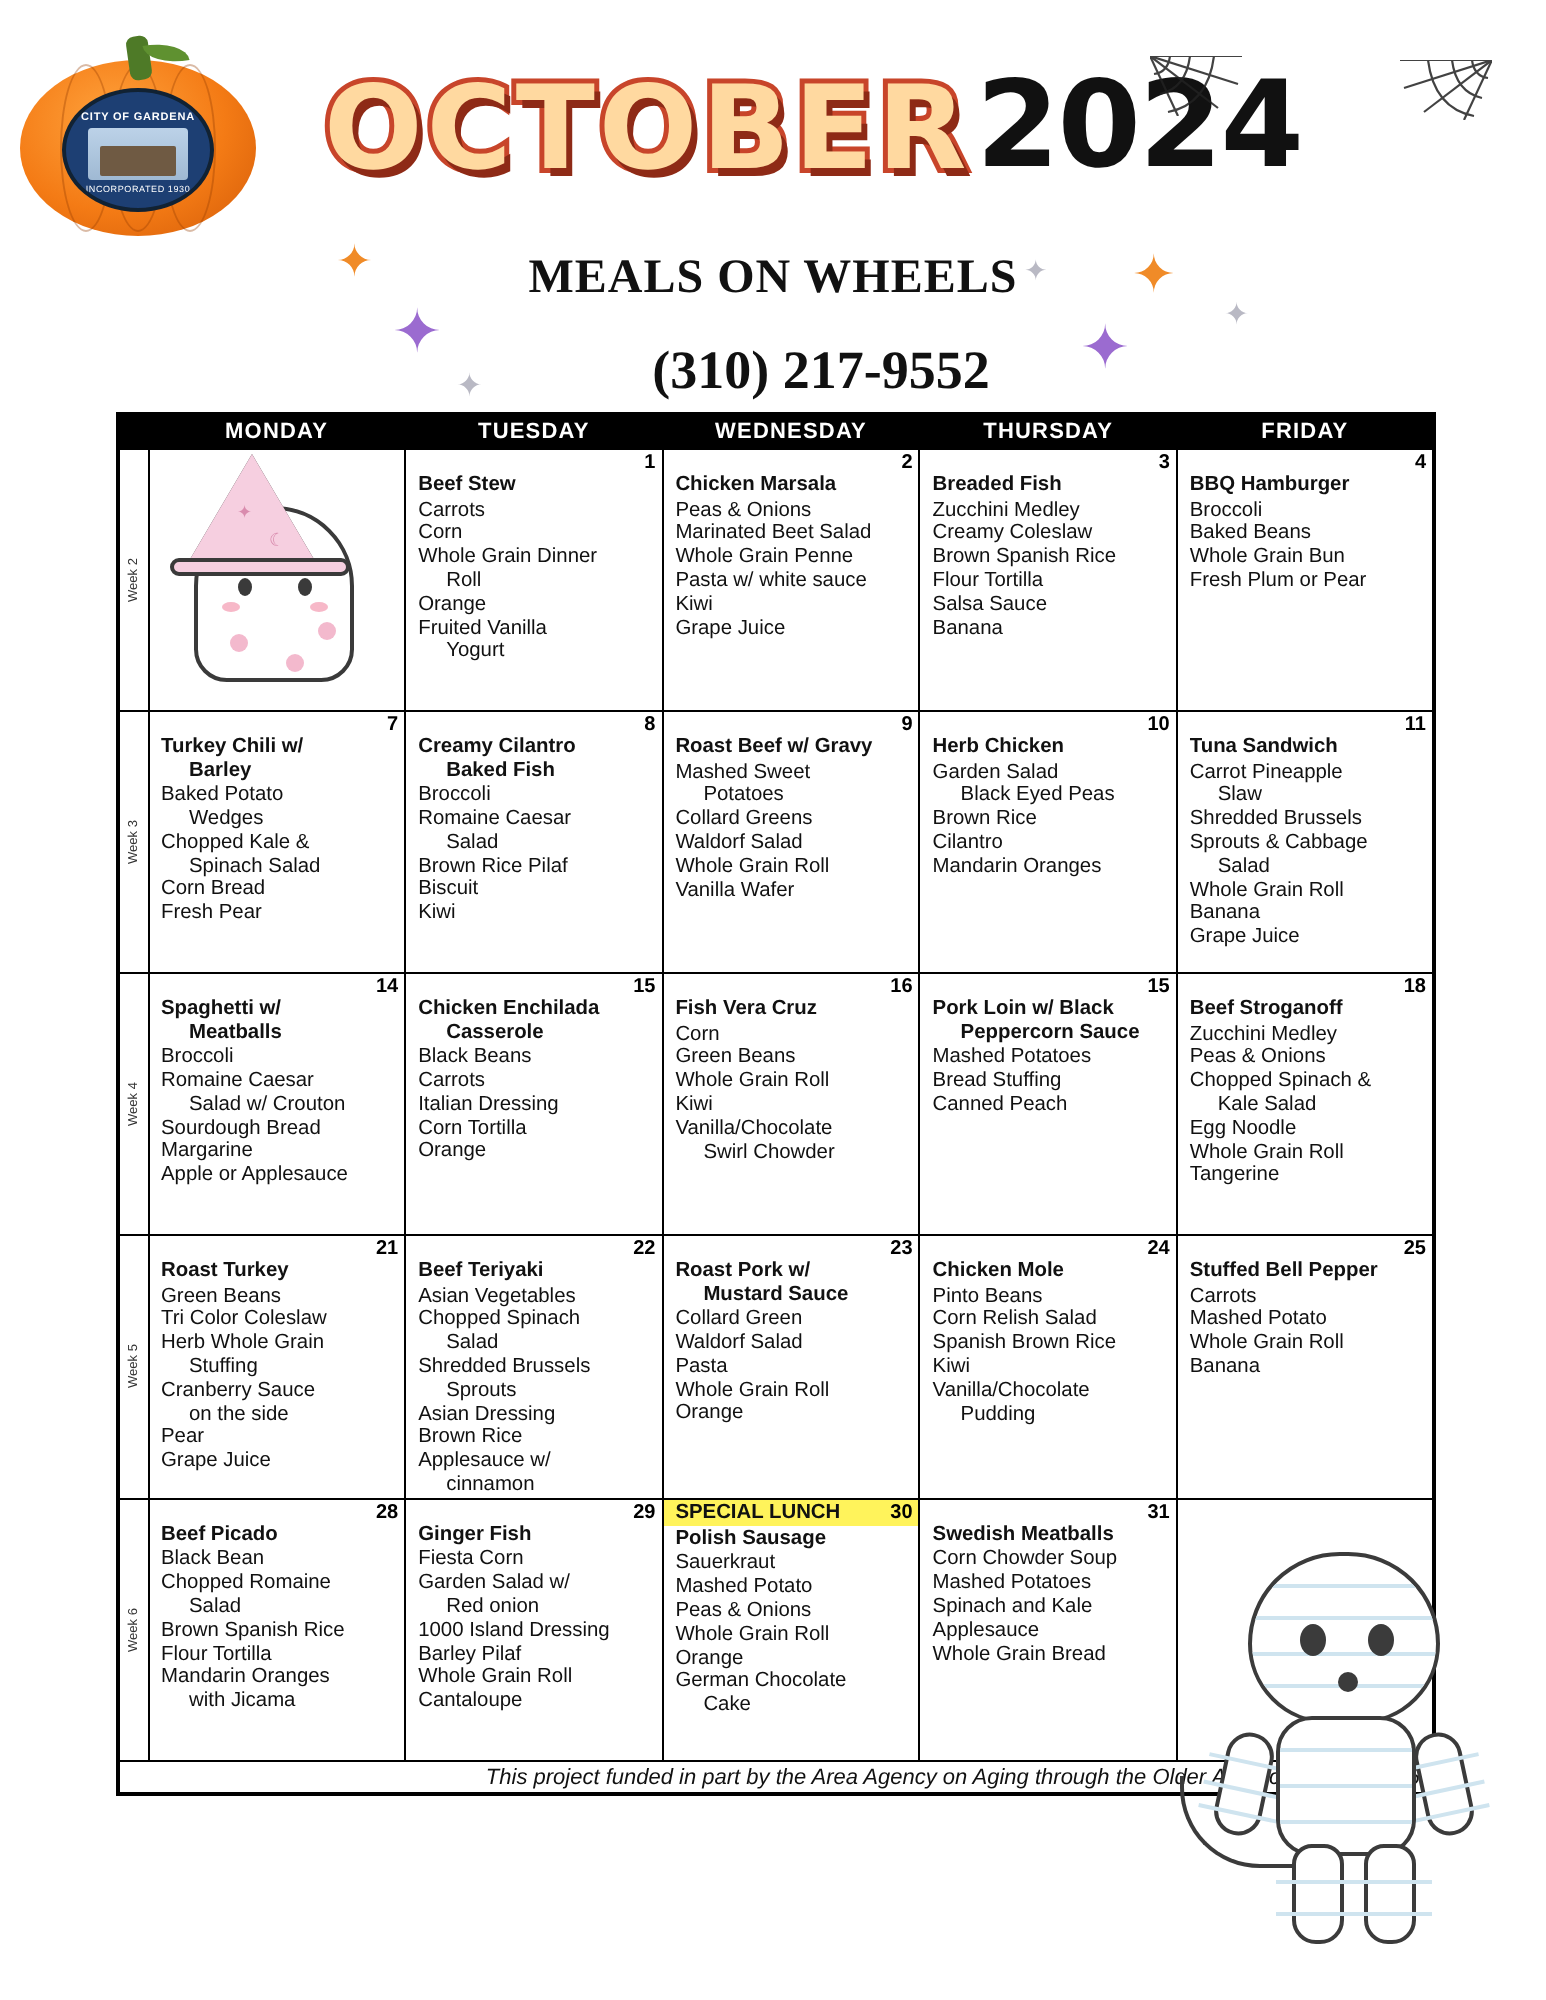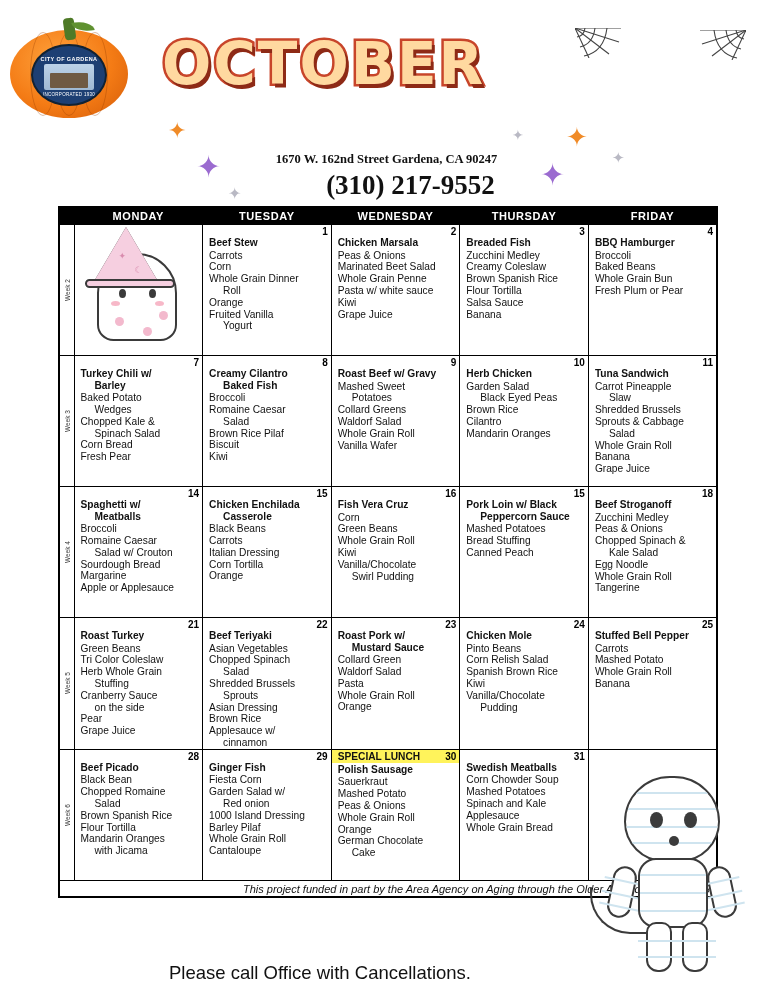--- a/index.html
+++ b/index.html
@@ -244,20 +244,21 @@
       <div class="pumpkin-stem"></div>
       <div class="pumpkin-leaf"></div>
       <div class="city-seal">
         <div class="seal-top">CITY OF GARDENA</div>
         <div class="seal-mid"></div>
         <div class="seal-bot">INCORPORATED 1930</div>
       </div>
     </div>
 
     <div class="october-word">OCTOBER</div>
+    <div class="year-word">2024</div>
 
     <svg class="web1" viewBox="0 0 46 30">
       <g stroke="#222" stroke-width="1.1" fill="none">
         <path d="M0 0 L46 0"></path>
           <path d="M0 0 L14 30"></path>
           <path d="M0 0 L34 26"></path>
           <path d="M0 0 L44 14"></path>
         <path d="M10 0 Q9 8 2 9"></path>
           <path d="M20 0 Q18 16 5 19"></path>
           <path d="M32 0 Q29 24 9 28"></path>
@@ -276,21 +277,21 @@
     </svg>
 
     <span class="sparkle sp-orange" style="left:168px; top:120px; font-size:22px">✦</span>
     <span class="sparkle sp-purple" style="left:196px; top:152px; font-size:30px">✦</span>
     <span class="sparkle sp-gray" style="left:228px; top:186px; font-size:16px">✦</span>
     <span class="sparkle sp-orange" style="left:566px; top:124px; font-size:26px">✦</span>
     <span class="sparkle sp-purple" style="left:540px; top:160px; font-size:30px">✦</span>
     <span class="sparkle sp-gray" style="left:512px; top:128px; font-size:14px">✦</span>
     <span class="sparkle sp-gray" style="left:612px; top:150px; font-size:15px">✦</span>
 
-    <div class="mow-addr">1670 W. 162nd Street Gardena, CA 90247</div>
+    <div class="mow-title">MEALS ON WHEELS</div>
     <div class="mow-phone">(310) 217-9552</div>
   </div>
 
   <table class="cal">
     <thead>
       <tr>
         <th class="wk-col"></th>
         <th>MONDAY</th>
         <th>TUESDAY</th>
         <th>WEDNESDAY</th>
@@ -463,21 +464,21 @@
           </td>
           <td class="day">
             <div class="daynum">16</div>
             <div class="entree">Fish Vera Cruz</div>
             <ul class="sides">
               <li>Corn</li>
               <li>Green Beans</li>
               <li>Whole Grain Roll</li>
               <li>Kiwi</li>
               <li>Vanilla/Chocolate</li>
-              <li class="ind">Swirl Pudding</li>
+              <li class="ind">Swirl Chowder</li>
             </ul>
           </td>
           <td class="day">
             <div class="daynum">15</div>
             <div class="entree">Pork Loin w/ Black<span class="cont">Peppercorn Sauce</span></div>
             <ul class="sides">
               <li>Mashed Potatoes</li>
               <li>Bread Stuffing</li>
               <li>Canned Peach</li>
             </ul>
@@ -657,15 +658,14 @@
     <div class="mummy-leg" style="left:48px">
       <div class="wrap-line" style="top:16px"></div>
         <div class="wrap-line" style="top:32px"></div>
     </div>
     <div class="mummy-leg" style="left:84px">
       <div class="wrap-line" style="top:16px"></div>
         <div class="wrap-line" style="top:32px"></div>
     </div>
   </div>
 
-  <div class="foot2">Please call Office with Cancellations.</div>
 
 </div>
 
 </body></html>

